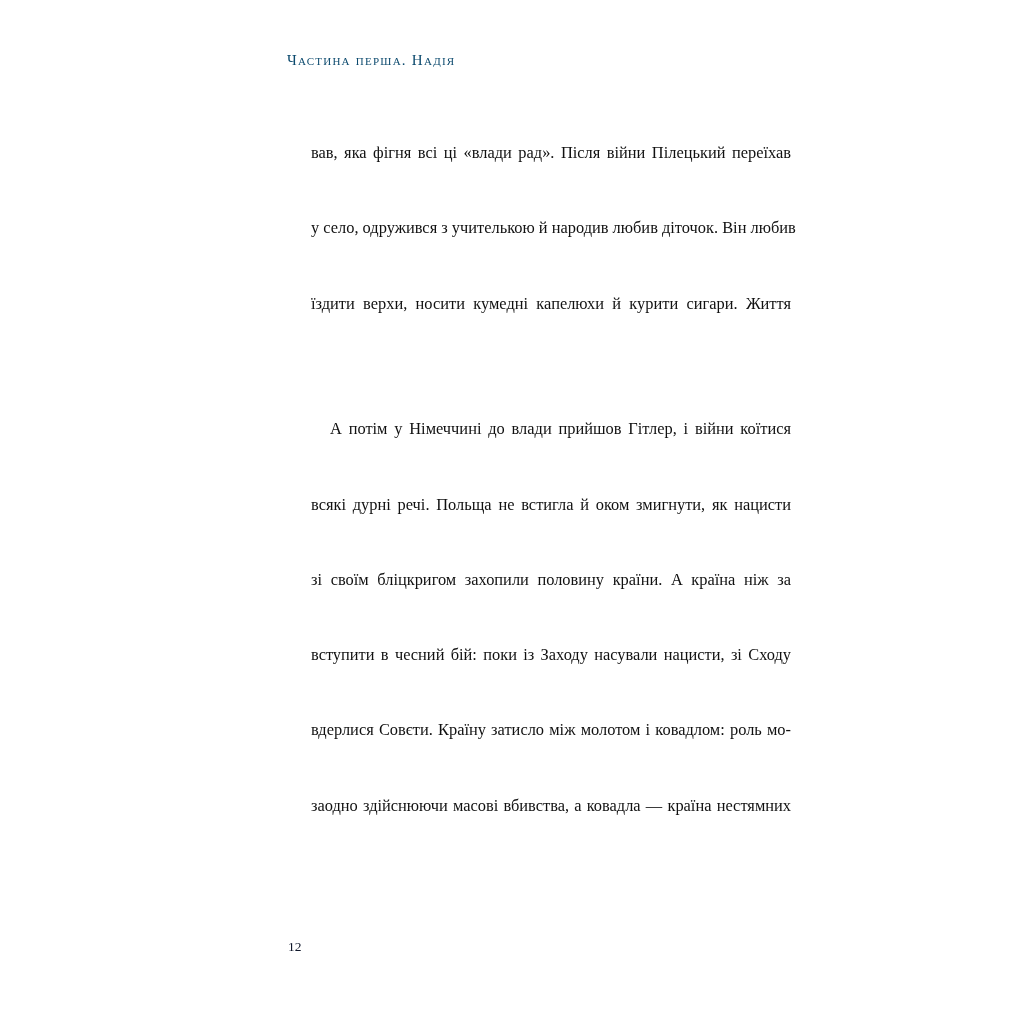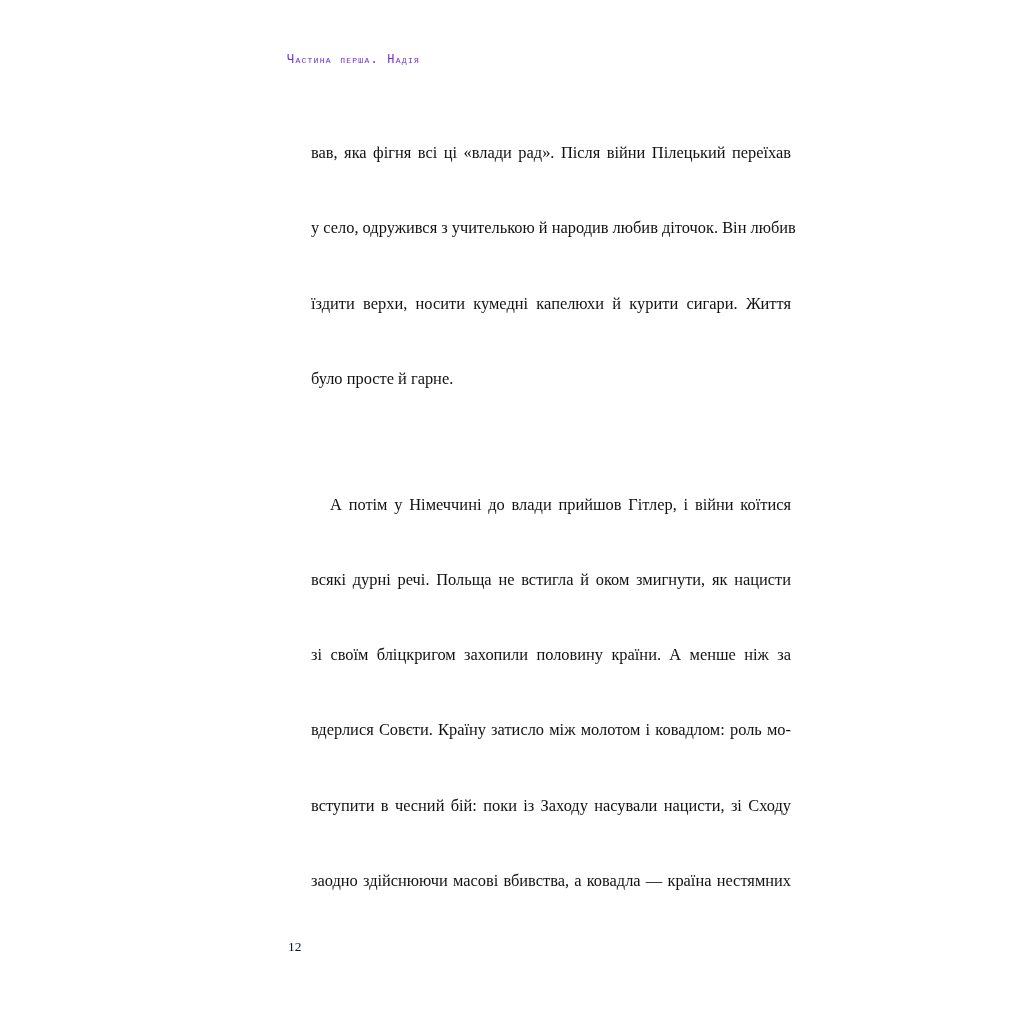--- a/index.html
+++ b/index.html
@@ -13,25 +13,25 @@
     width: 1024px;
     height: 1024px;
     background: #ffffff;
     overflow: hidden;
     box-sizing: border-box;
   }
   .running-head {
     position: absolute;
     left: 287px;
     top: 52px;
-    font-family: Liberation Mono, monospace;
-    font-size: 12px;
+    font-family: Liberation Serif, serif;
+    font-size: 15px;
     line-height: 16px;
     letter-spacing: 1.25px;
-    color: #6d28d9;
+    color: #0c4a6e;
     font-variant: small-caps;
     text-transform: none;
     white-space: nowrap;
   }
   .textblock {
     position: absolute;
     left: 287px;
     top: 90px;
     width: 504px;
     font-family: "Liberation Serif", "DejaVu Serif", serif;
@@ -78,29 +78,28 @@
 <div class="page">
 
   <div class="running-head">Частина перша. Надія</div>
 
   <div class="textblock">
 
     <p>
       <span class="ln">вав, яка фігня всі ці «влади рад». Після війни Пілецький переїхав</span>
       <span class="ln">у село, одружився з учителькою й народив любив діточок. Він любив</span>
       <span class="ln">їздити верхи, носити кумедні капелюхи й курити сигари. Життя</span>
-      <span class="ln last">було просте й гарне.</span>
     </p>
 
     <p>
       <span class="ln first">А потім у Німеччині до влади прийшов Гітлер, і війни коїтися</span>
       <span class="ln">всякі дурні речі. Польща не встигла й оком змигнути, як нацисти</span>
-      <span class="ln">зі своїм бліцкригом захопили половину країни. А менше ніж за</span>
+      <span class="ln">зі своїм бліцкригом захопили половину країни. А країна ніж за</span>
+      <span class="ln">вступити в чесний бій: поки із Заходу насували нацисти, зі Сходу</span>
       <span class="ln">вдерлися Совєти. Країну затисло між молотом і ковадлом: роль мо-</span>
-      <span class="ln">вступити в чесний бій: поки із Заходу насували нацисти, зі Сходу</span>
       <span class="ln">заодно здійснюючи масові вбивства, а ковадла — країна нестямних</span>
       
       
     </p>
 
   </div>
 
   <div class="folio">12</div>
 
 </div>

